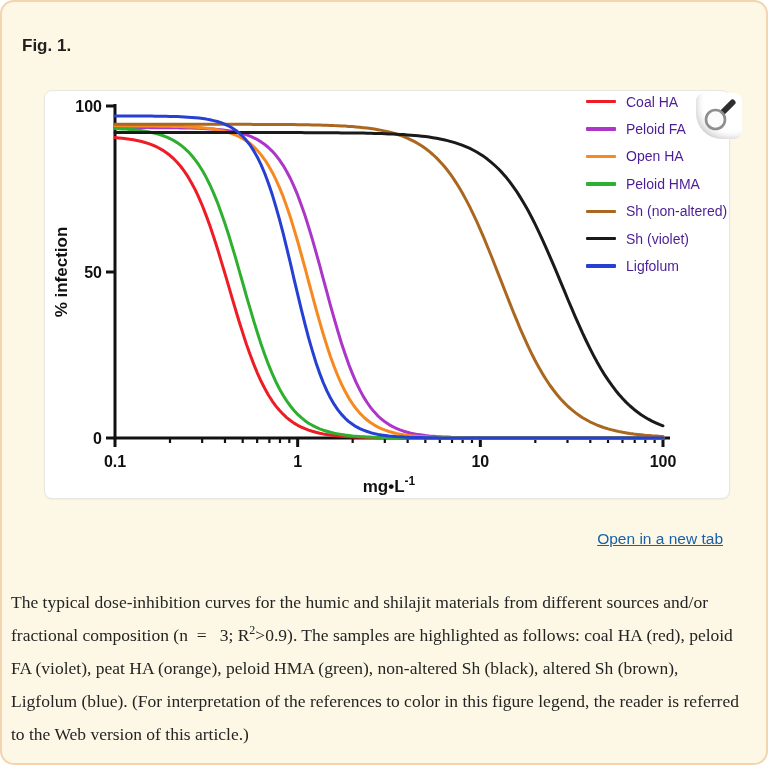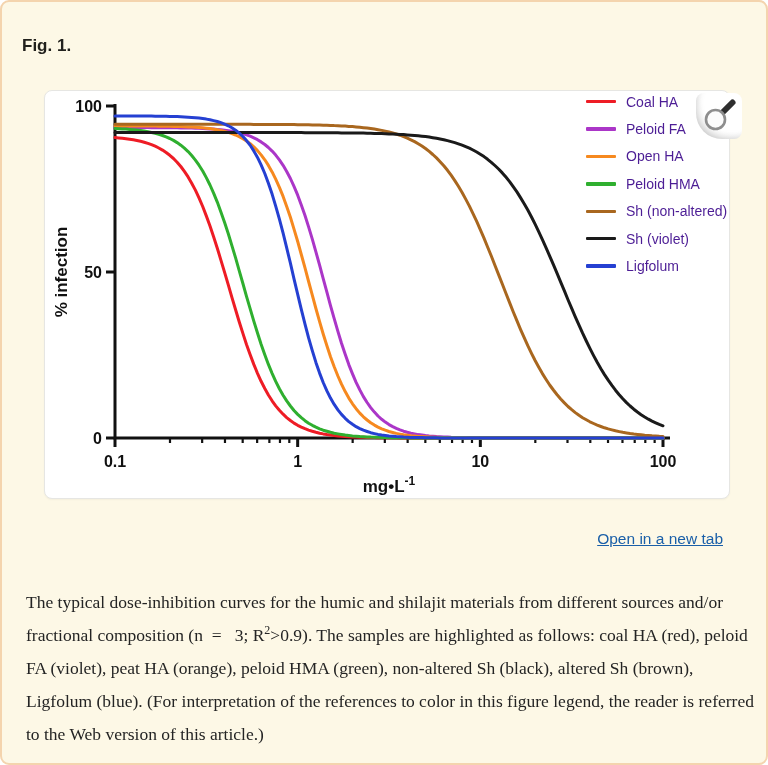--- a/index.html
+++ b/index.html
@@ -1,19 +1,19 @@
 <!DOCTYPE html>
 <html><head>
 <meta charset="utf-8">
 <style>
   html,body{margin:0;padding:0;background:#ffffff;}
   *{box-sizing:border-box;}
   .page{
     position:relative;width:768px;height:765px;
-    background:#fdf8e6;border:2px solid #f4d4ae;border-radius:9px;
+    background:#fdf8e6;border:2px solid #f4d4ae;border-radius:14px;
     font-family:"Liberation Sans",sans-serif;overflow:hidden;
   }
   .fig-label{
     position:absolute;left:20px;top:34px;
     font-size:17px;font-weight:600;color:#22211d;
   }
   .figure-panel{
     position:absolute;left:42px;top:88px;width:686px;height:409px;
     background:#ffffff;border:1px solid #e6e6e3;border-radius:8px;
     box-shadow:0 1px 2px rgba(0,0,0,0.04);
@@ -29,21 +29,21 @@
     position:absolute;left:651px;top:2px;width:46px;height:46px;
     background:radial-gradient(130% 130% at 80% 18%, #ffffff 52%, #efefef 76%, #dcdcdc 100%);
     border-radius:8px 8px 8px 26px;cursor:pointer;
     box-shadow:inset 5px -5px 10px -6px rgba(0,0,0,0.22);
   }
   .link-row{position:absolute;right:43px;top:528px;text-align:right;}
   .open-link{
     font-size:15.5px;color:#1a5fa8;text-decoration:underline;cursor:pointer;
   }
   .caption{
-    position:absolute;left:24px;top:584px;width:732px;margin:0;
+    position:absolute;left:9px;top:584px;width:732px;margin:0;
     font-family:"Liberation Serif",serif;font-size:17.5px;line-height:33px;color:#242424;
   }
   .caption sup{font-size:12px;line-height:0;}
 </style>
 </head>
 <body>
 
 <div class="page">
 
   <div class="fig-label">Fig. 1.</div>

